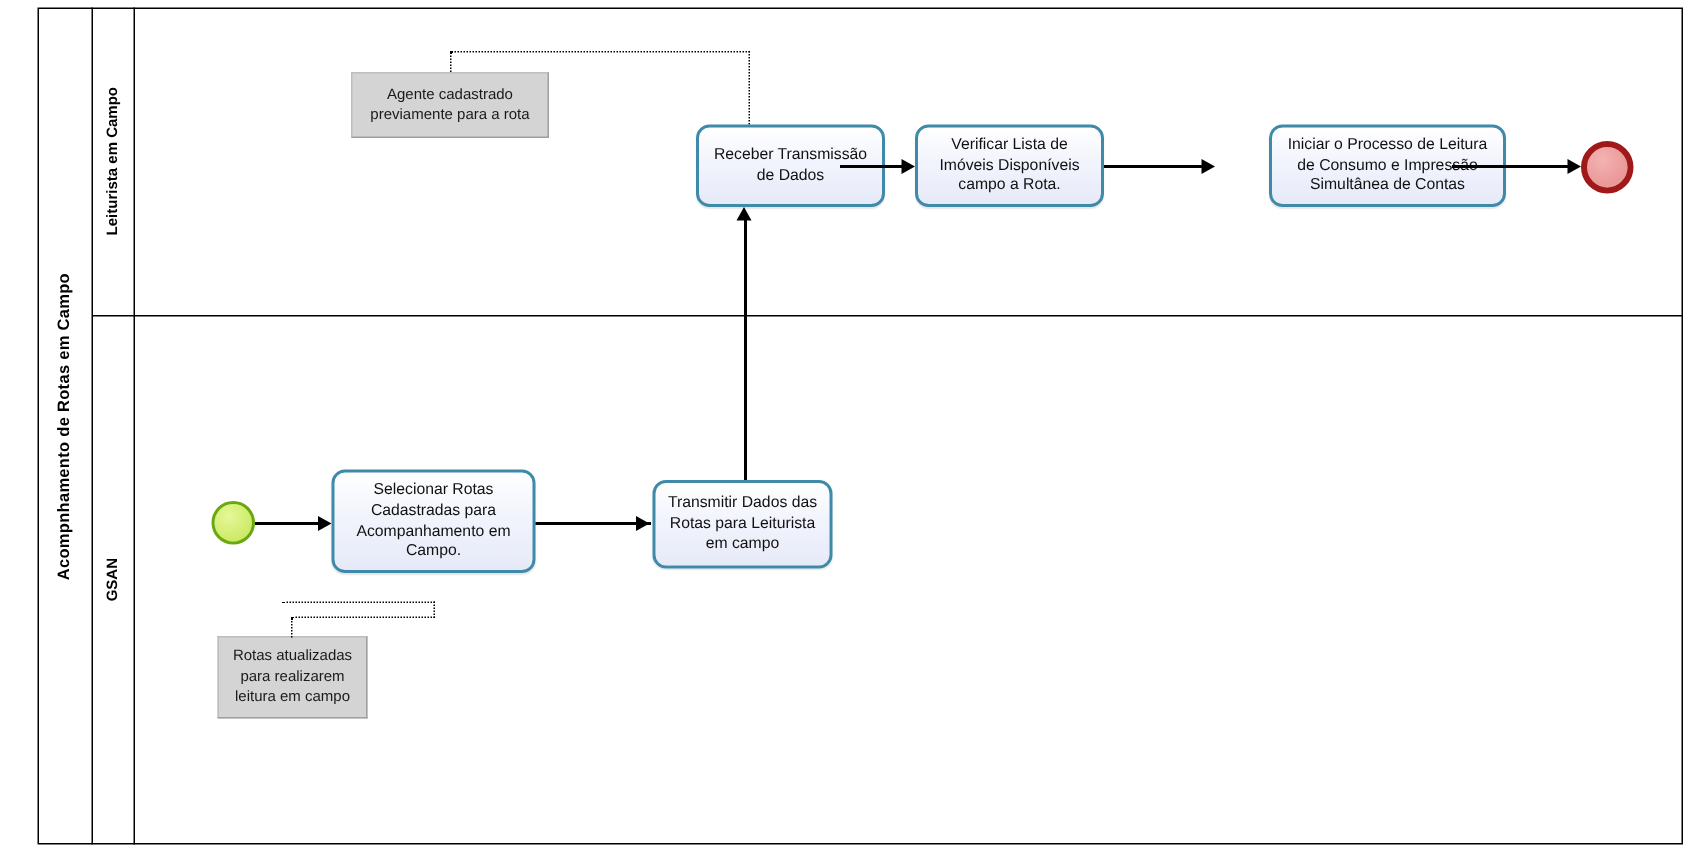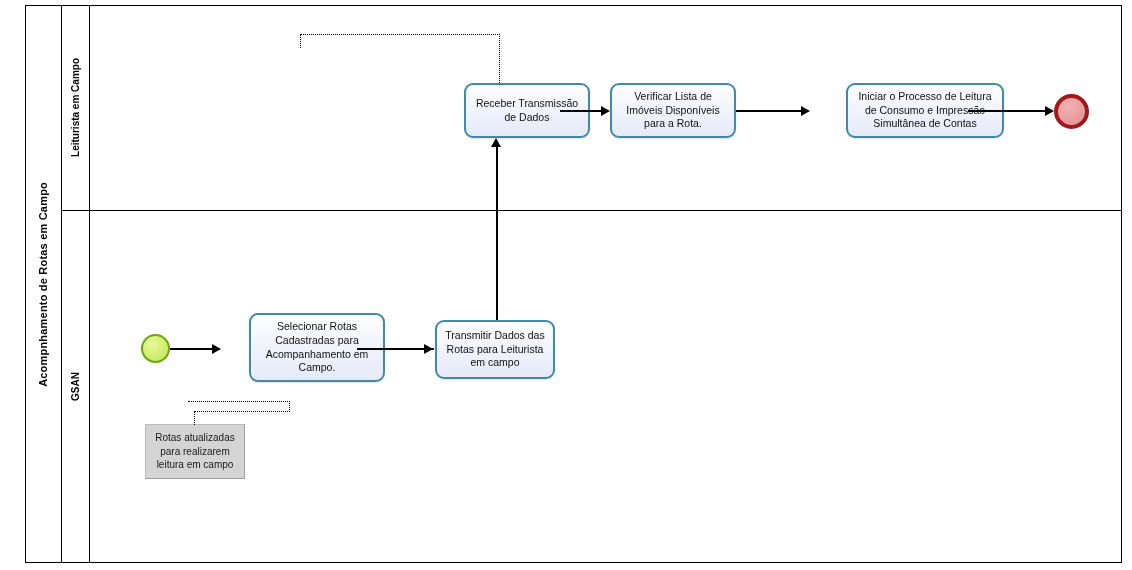--- a/index.html
+++ b/index.html
@@ -187,31 +187,34 @@
   <div class="lane-label" id="lane-label-1">
     <span>Leiturista em Campo</span>
   </div>
 
   <div class="lane-label" id="lane-label-2">
     <span>GSAN</span>
   </div>
 
   <div class="lane-divider"></div>
 
+  <div class="annotation" id="annotation-agente" style="left:234px; top:48px; width:132px; height:44px;">
+    <span>Agente cadastrado previamente para a rota</span>
+  </div>
 
   <div class="dot-v" style="left:300px; top:34px; height:14px;"></div>
   <div class="dot-h" style="left:300px; top:34px; width:200px;"></div>
   <div class="dot-v" style="left:499px; top:34px; height:49px;"></div>
 
   <div class="task" id="task-receber" style="left:434px; top:83px; width:126px; height:55px;margin-left:30px;">
     <span>Receber Transmissão de Dados</span>
   </div>
 
   <div class="task" id="task-verificar" style="left:610px; top:83px; width:126px; height:55px;">
-    <span>Verificar Lista de Imóveis Disponíveis para a Rota.</span>
+    <span>Verificar Lista de Imóveis Disponíveis campo a Rota.</span>
   </div>
 
   <div class="task" id="task-iniciar" style="left:810px; top:83px; width:158px; height:55px;margin-left:36px;">
     <span>Iniciar o Processo de Leitura de Consumo e Impressão Simultânea de Contas</span>
   </div>
 
   <div class="conn-h" style="left:560px; top:110px; width:42px;"></div>
   <div class="arrow-right" style="left:601px; top:105.5px;"></div>
 
   <div class="conn-h" style="left:736px; top:110px; width:66px;"></div>
@@ -220,21 +223,21 @@
   <div class="conn-h" style="left:968px; top:110px; width:78px;"></div>
   <div class="arrow-right" style="left:1045px; top:105.5px;"></div>
 
   <div class="event" id="end-event"></div>
 
   <div class="event" id="start-event"></div>
 
   <div class="conn-h" style="left:170px; top:348px; width:44px;"></div>
   <div class="arrow-right" style="left:212px; top:343.5px;"></div>
 
-  <div class="task" id="task-selecionar" style="left:221px; top:313px; width:136px; height:69px;margin-left:28px;">
+  <div class="task" id="task-selecionar" style="left:221px; top:313px; width:136px; height:69px;">
     <span>Selecionar Rotas Cadastradas para Acompanhamento em Campo.</span>
   </div>
 
   <div class="conn-h" style="left:357px; top:348px; width:77px;"></div>
   <div class="arrow-right" style="left:424px; top:343.5px;"></div>
 
   <div class="task" id="task-transmitir" style="left:435px; top:320px; width:120px; height:59px;">
     <span>Transmitir Dados das Rotas para Leiturista em campo</span>
   </div>
 

